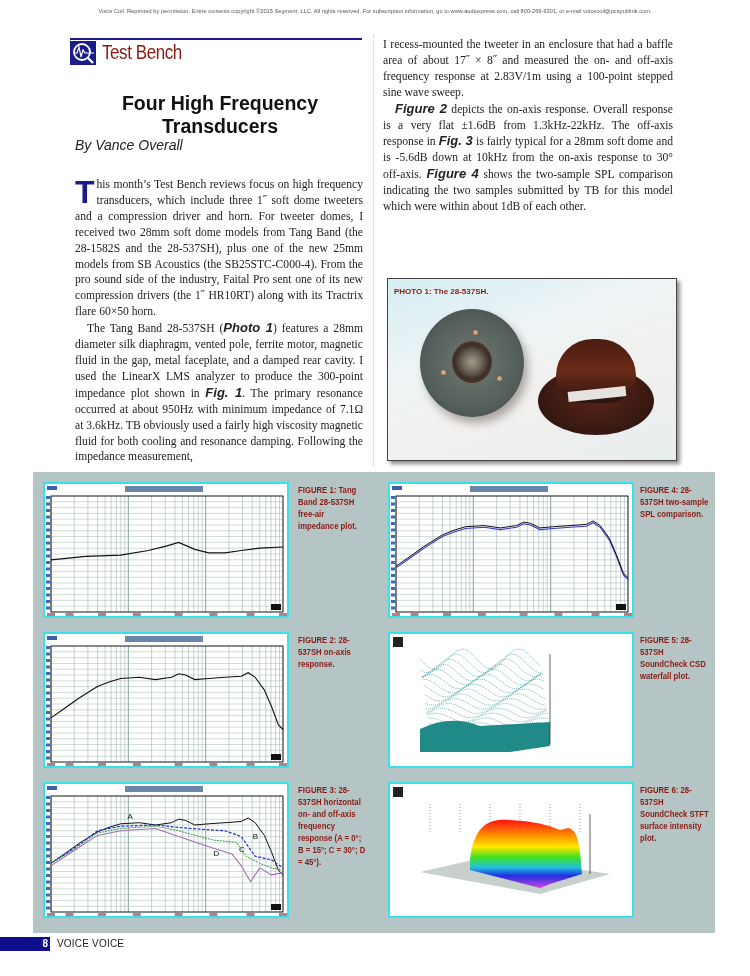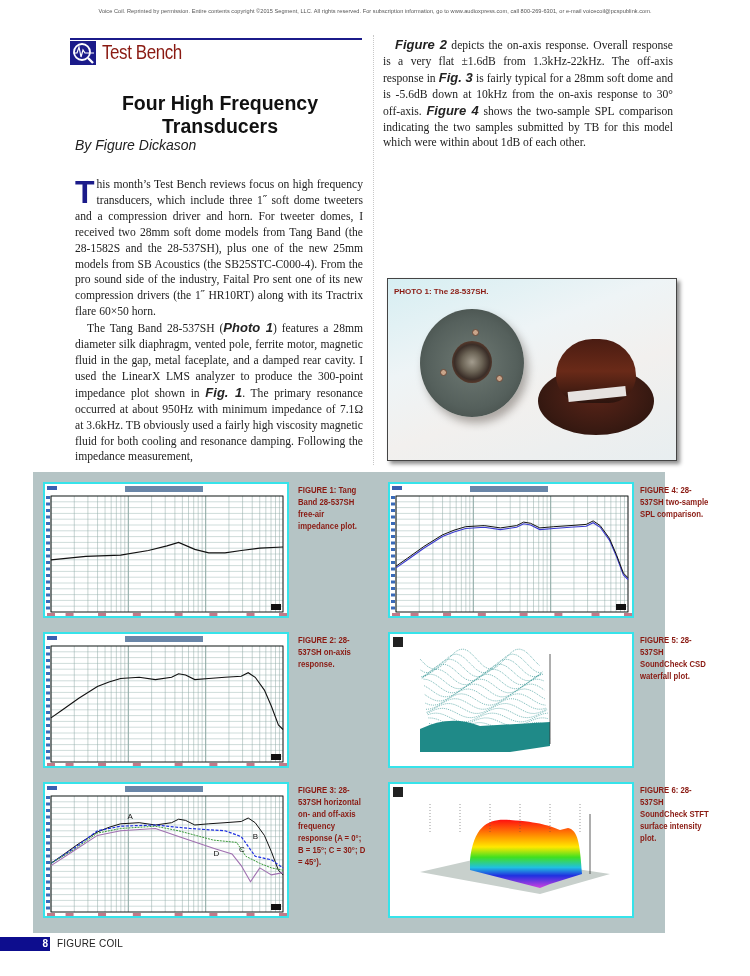--- a/index.html
+++ b/index.html
@@ -44,21 +44,21 @@
     background: radial-gradient(circle, #a39c8e 0%, #6b6355 35%, #3a2e28 60%, #5d3a2a 75%, #4a4d48 100%); }
   .tw-front .screw { position: absolute; width: 7px; height: 7px; border-radius: 50%; background: #c9a58a; border: 1px solid #6a4a3a; }
   .tw-back { position: absolute; left: 150px; top: 60px; width: 116px; height: 100px; }
   .tw-back .base { position: absolute; left: 0; top: 28px; width: 116px; height: 68px; border-radius: 50%;
     background: radial-gradient(ellipse at 50% 40%, #5a2418 0%, #3a1a12 60%, #24120c 100%); }
   .tw-back .can { position: absolute; left: 18px; top: 0; width: 80px; height: 64px; border-radius: 40px 40px 30px 30px;
     background: linear-gradient(180deg, #4a1c12 0%, #6a2a18 50%, #2c140e 100%); }
   .tw-back .label { position: absolute; left: 30px; top: 50px; width: 58px; height: 10px; background: #e6e2e0; transform: rotate(-6deg); }
 
   
-  .panel { position: absolute; left: 33px; top: 472px; width: 632px; height: 461px; background: #b5c4c5; }
+  .panel { position: absolute; left: 33px; top: 472px; width: 682px; height: 461px; background: #b5c4c5; }
   .fig { position: absolute; width: 246px; height: 136px; background: #fff; border: 2px solid #36e3ea; }
   .fig-cap { position: absolute; font-family: "Liberation Sans", sans-serif; font-weight: bold; font-size: 9px;
     line-height: 12px; color: #8a1a12; transform: scaleX(0.86); transform-origin: left top; width: 80px; }
   .fig svg { position: absolute; left: 0; top: 0; }
 
   .footer-box { position: absolute; left: 0; top: 937px; width: 50px; height: 14px; background: #0d0d8e; }
   .footer-num { position: absolute; left: 0; top: 937px; width: 48px; text-align: right; font-family: "Liberation Sans", sans-serif;
     font-size: 10px; font-weight: bold; color: #fff; line-height: 14px; }
   .footer-mag { position: absolute; left: 57px; top: 937px; font-family: "Liberation Sans", sans-serif; font-size: 10px;
     line-height: 14px; color: #222; letter-spacing: 0.2px; }
@@ -74,30 +74,31 @@
     <svg width="26" height="24" viewBox="0 0 26 24">
       <circle cx="12" cy="11" r="8" fill="none" stroke="#fff" stroke-width="1.8"></circle>
       <line x1="18" y1="17" x2="23" y2="22" stroke="#fff" stroke-width="2.4"></line>
       <polyline points="3,12 7,12 9,6 11,16 13,9 15,12 24,12" fill="none" stroke="#fff" stroke-width="1.2"></polyline>
     </svg>
   </div>
   <div class="section-title">Test Bench</div>
 </div>
 
 <h1 class="article-title">Four High Frequency Transducers</h1>
-<div class="byline">By Figure Dickason</div>
+<div class="byline">By Vance Overall</div>
 
 <div class="col col-left">
   <p><span class="dropcap">T</span><span>his month’s Test Bench reviews focus on high frequency transducers, which include three 1˝ soft dome tweeters and a compression driver and horn. For tweeter domes, I received two 28mm soft dome models from Tang Band (the 28-1582S and the 28-537SH), plus one of the new 25mm models from SB Acoustics (the SB25STC-C000-4). From the pro sound side of the industry, Faital Pro sent one of its new compression drivers (the 1˝ HR10RT) along with its Tractrix flare 60×50 horn.</span></p>
   <p class="ind"><span>The Tang Band 28-537SH (</span><span class="ref">Photo 1</span><span>) features a 28mm diameter silk diaphragm, vented pole, ferrite motor, magnetic fluid in the gap, metal faceplate, and a damped rear cavity. I used the LinearX LMS analyzer to produce the 300-point impedance plot shown in </span><span class="ref">Fig. 1</span><span>. The primary resonance occurred at about 950Hz with minimum impedance of 7.1Ω at 3.6kHz. TB obviously used a fairly high viscosity magnetic fluid for both cooling and resonance damping. Following the impedance measurement,</span></p>
 </div>
 
 <div class="vrule"></div>
 
 <div class="col col-right">
+  <p>I recess-mounted the tweeter in an enclosure that had a baffle area of about 17˝ × 8˝ and measured the on- and off-axis frequency response at 2.83V/1m using a 100-point stepped sine wave sweep.</p>
   <p class="ind"><span class="ref">Figure 2</span><span> depicts the on-axis response. Overall response is a very flat ±1.6dB from 1.3kHz-22kHz. The off-axis response in </span><span class="ref">Fig. 3</span><span> is fairly typical for a 28mm soft dome and is -5.6dB down at 10kHz from the on-axis response to 30° off-axis. </span><span class="ref">Figure 4</span><span> shows the two-sample SPL comparison indicating the two samples submitted by TB for this model which were within about 1dB of each other.</span></p>
 </div>
 
 <div class="photo">
   <div class="tw-front">
     <div class="ring"></div>
     <div class="screw" style="left:52px;top:20px"></div>
     <div class="screw" style="left:20px;top:60px"></div>
     <div class="screw" style="left:76px;top:66px"></div>
   </div>
@@ -528,13 +529,13 @@
         <line x1="160" y1="20" x2="160" y2="50" stroke="#555" stroke-width="0.6" stroke-dasharray="1,2"></line>
         <line x1="190" y1="20" x2="190" y2="50" stroke="#555" stroke-width="0.6" stroke-dasharray="1,2"></line>
         <line x1="200" y1="30" x2="200" y2="90" stroke="#333" stroke-width="0.8"></line>
       </svg>
     </div>
   <div class="fig-cap" style="left:607px;top:312px">FIGURE 6: 28-537SH SoundCheck STFT surface intensity plot.</div>
 </div>
 
 <div class="footer-box"></div>
 <div class="footer-num">8</div>
-<div class="footer-mag">FIGURE COIL</div>
+<div class="footer-mag">VOICE VOICE</div>
 
 </body></html>

